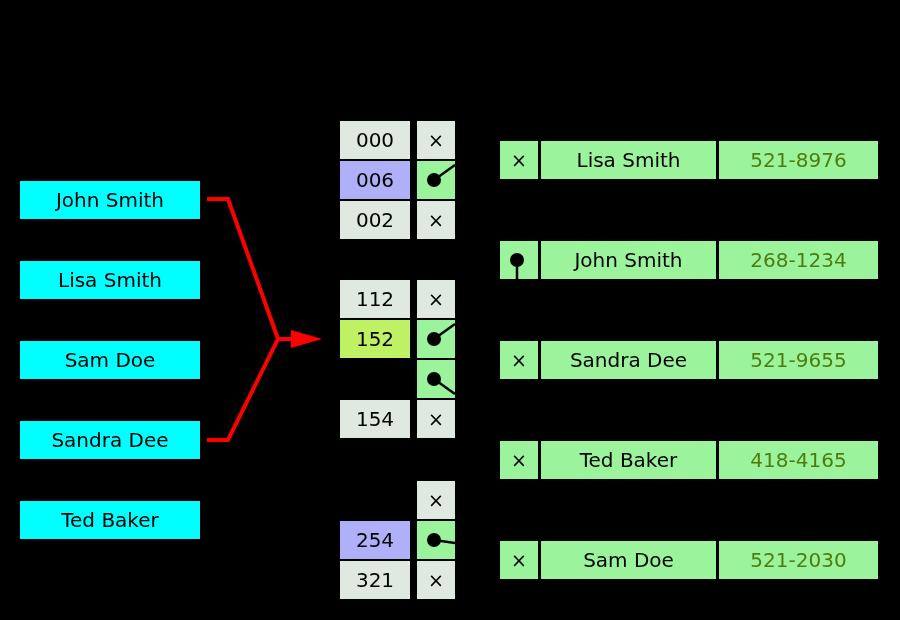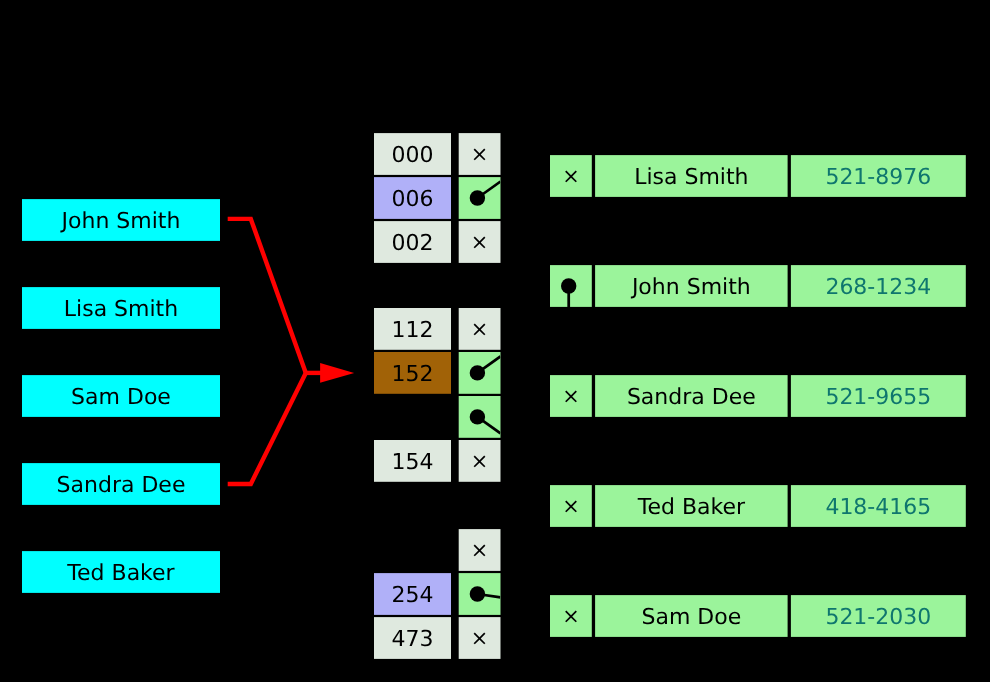--- a/index.html
+++ b/index.html
@@ -51,21 +51,21 @@
     background: #dfe9df;
     color: #000000;
     display: flex;
     align-items: center;
     justify-content: center;
     font-size: 20px;
     line-height: 1;
     box-sizing: border-box;
   }
   .bucket-index.lavender { background: #b0b0f8; }
-  .bucket-index.red      { background: #a16207; }
+  .bucket-index.red      { background: #bef264; }
 
   .bucket-slot {
     position: absolute;
     left: 77px;
     top: 0;
     width: 38px;
     height: 38px;
     background: #dfe9df;
     display: flex;
     align-items: center;
@@ -113,21 +113,21 @@
     display: flex;
     align-items: center;
     justify-content: center;
     font-size: 20px;
     line-height: 1;
     box-sizing: border-box;
   }
   .entry-phone {
     width: 159px;
     background: #9bf49b;
-    color: #0f766e;
+    color: #4d7c0f;
     display: flex;
     align-items: center;
     justify-content: center;
     font-size: 20px;
     line-height: 1;
     box-sizing: border-box;
   }
 
   
   .arrow-layer {
@@ -214,21 +214,21 @@
         <div class="bucket-row">
           <div class="bucket-index lavender">254</div>
           <div class="bucket-slot filled">
             <svg class="slot-ptr" viewBox="0 0 38 38">
               <line x1="17" y1="19" x2="38" y2="22" stroke="#000000" stroke-width="2.5"></line>
               <circle cx="17" cy="19" r="7" fill="#000000"></circle>
             </svg>
           </div>
         </div>
         <div class="bucket-row">
-          <div class="bucket-index">473</div>
+          <div class="bucket-index">321</div>
           <div class="bucket-slot">
             <span class="slot-x">×</span>
           </div>
         </div>
       </div>
     </div>
 
   <svg class="arrow-layer" viewBox="0 0 900 620" width="900" height="620">
     <g fill="none" stroke="#ff0000" stroke-width="4">
       <path d="M 207 199 L 228 199 L 278 339"></path>

